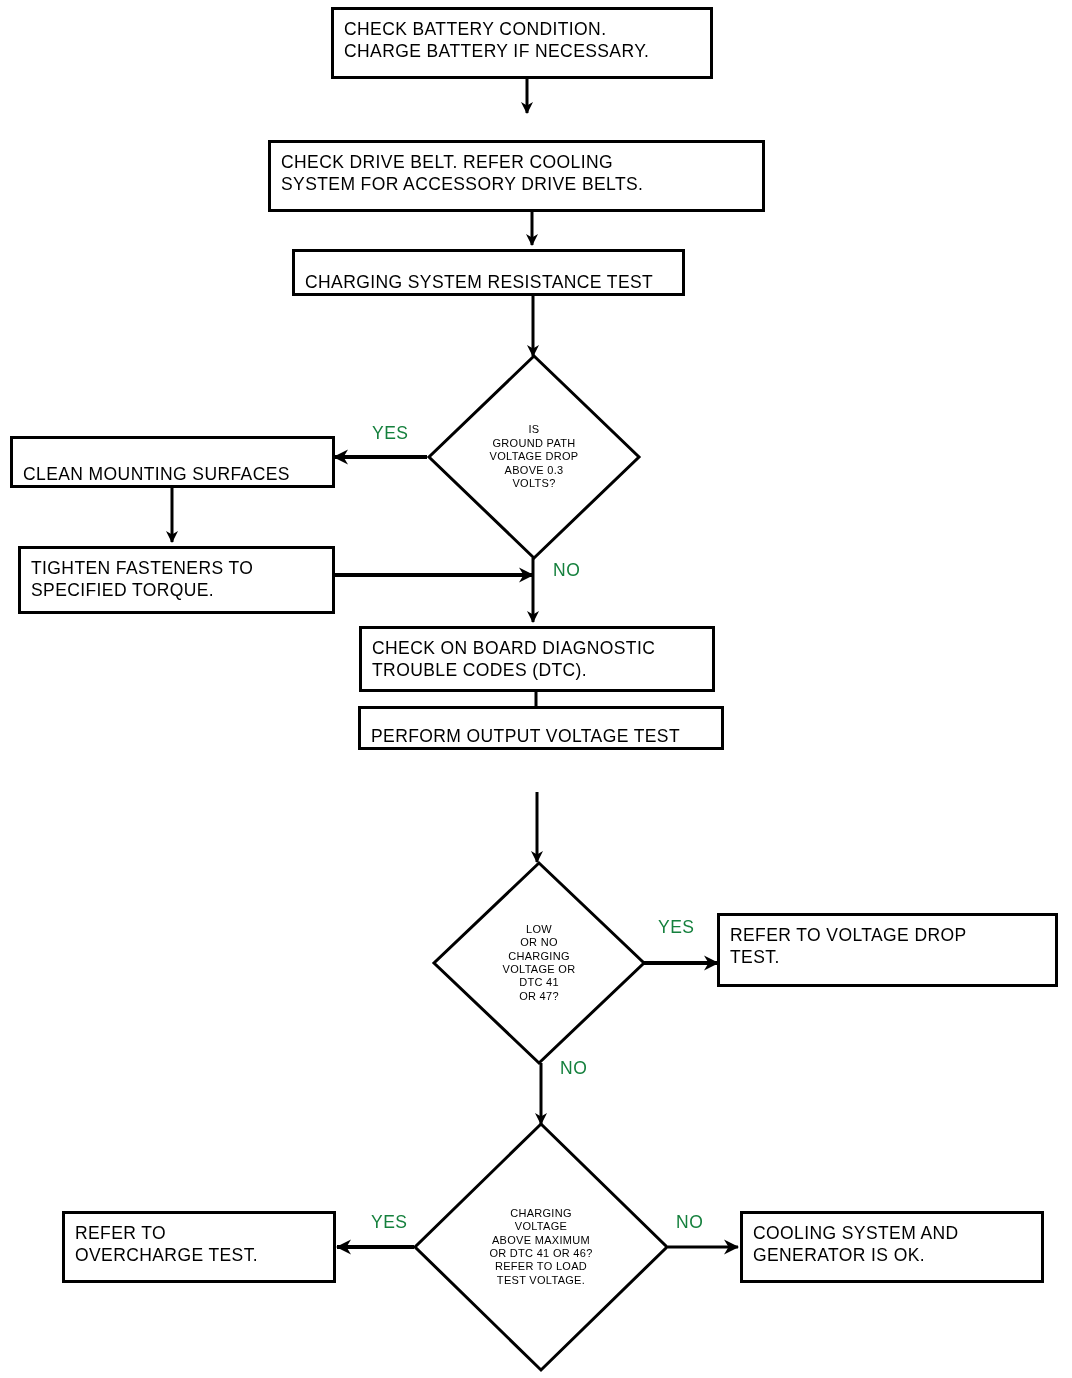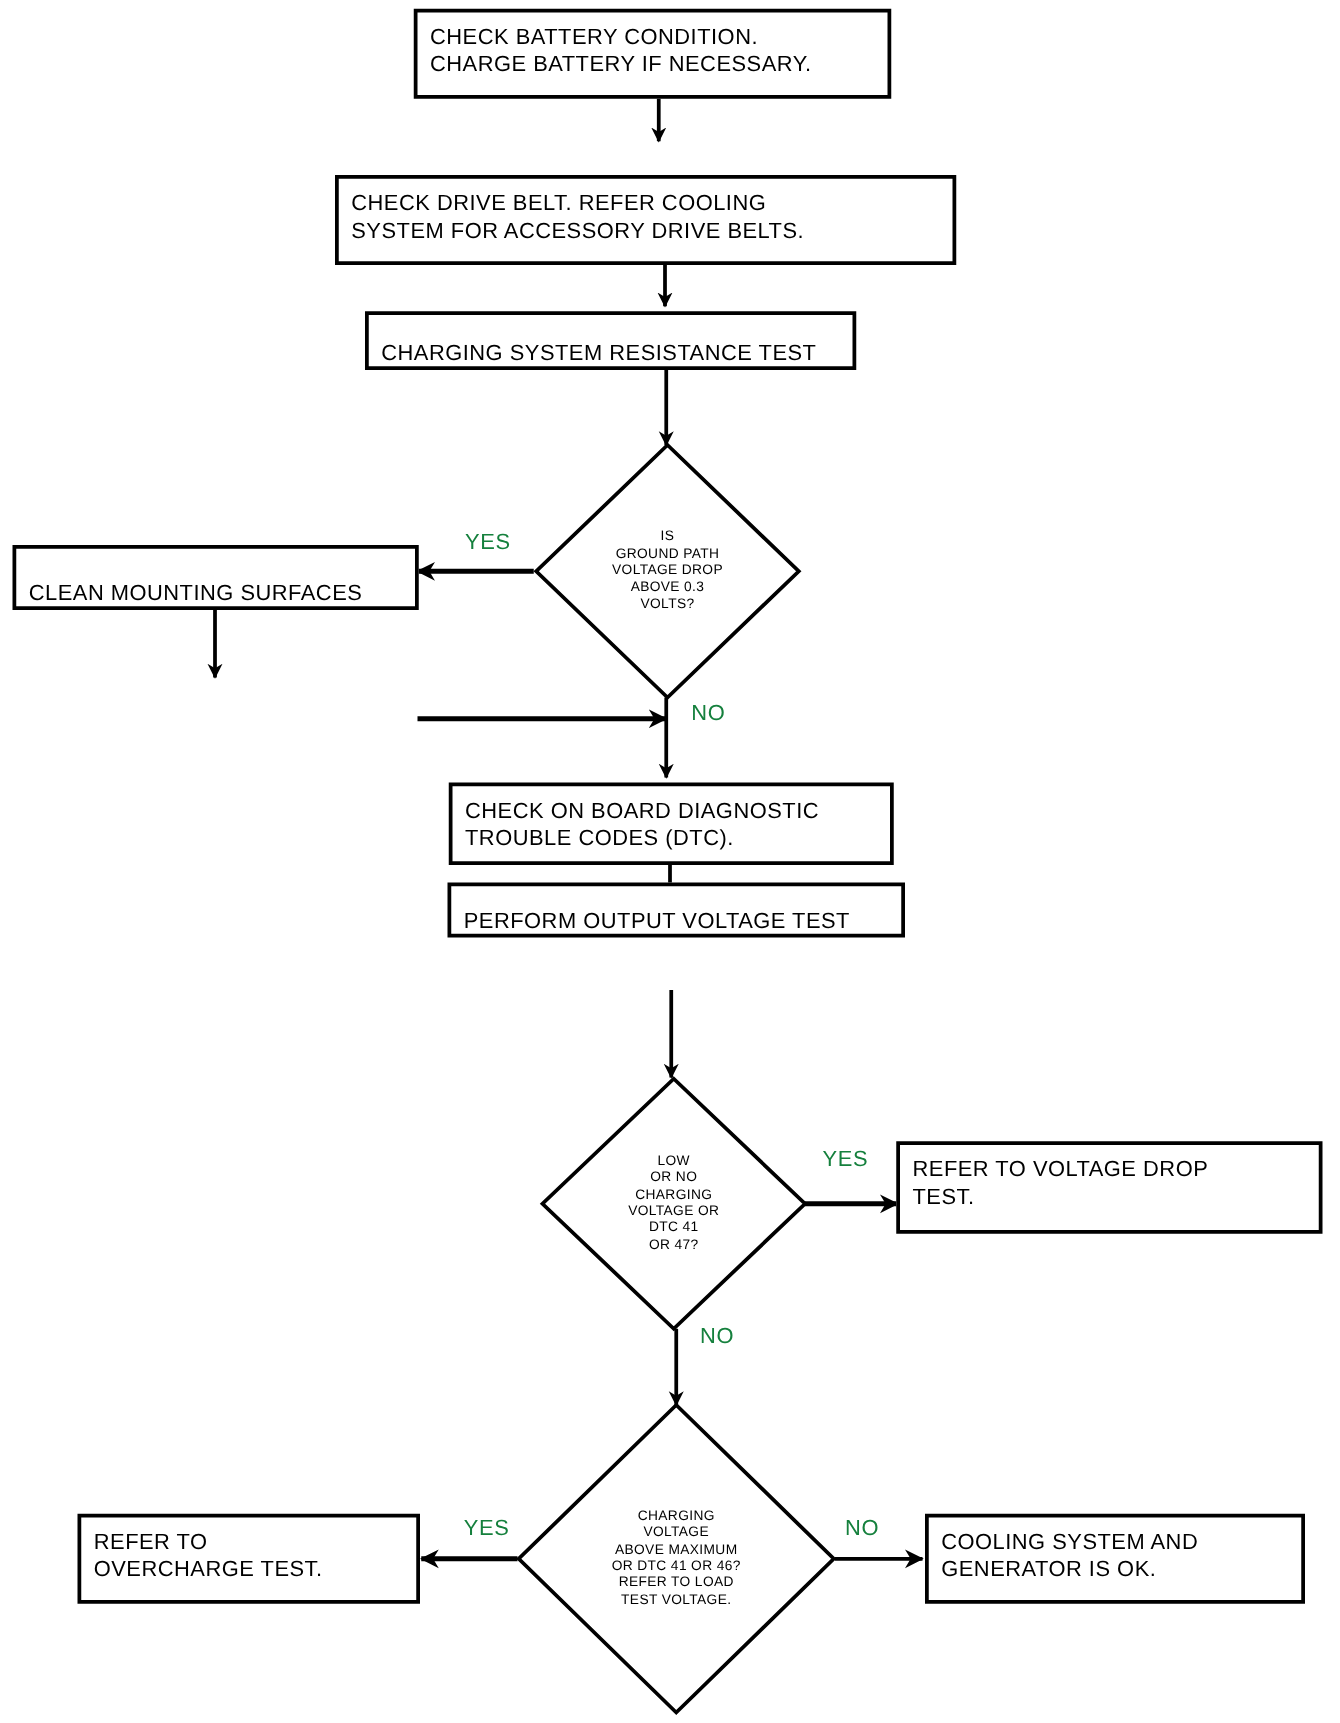--- a/index.html
+++ b/index.html
@@ -134,20 +134,24 @@
   </div>
 
   <div class="node-box" style="left:292px; top:249px; width:393px; height:47px;">
     <div class="txt">CHARGING SYSTEM RESISTANCE TEST</div>
   </div>
 
   <div class="node-box" style="left:10px; top:436px; width:325px; height:52px;">
     <div class="txt">CLEAN MOUNTING SURFACES</div>
   </div>
 
+  <div class="node-box align-top" style="left:18px; top:546px; width:317px; height:68px;">
+    <div class="txt">TIGHTEN FASTENERS TO
+SPECIFIED TORQUE.</div>
+  </div>
 
   <div class="node-box align-top" style="left:359px; top:626px; width:356px; height:66px;">
     <div class="txt">CHECK ON BOARD DIAGNOSTIC
 TROUBLE CODES (DTC).</div>
   </div>
 
   <div class="node-box" style="left:358px; top:706px; width:366px; height:44px;">
     <div class="txt">PERFORM OUTPUT VOLTAGE TEST</div>
   </div>
 

